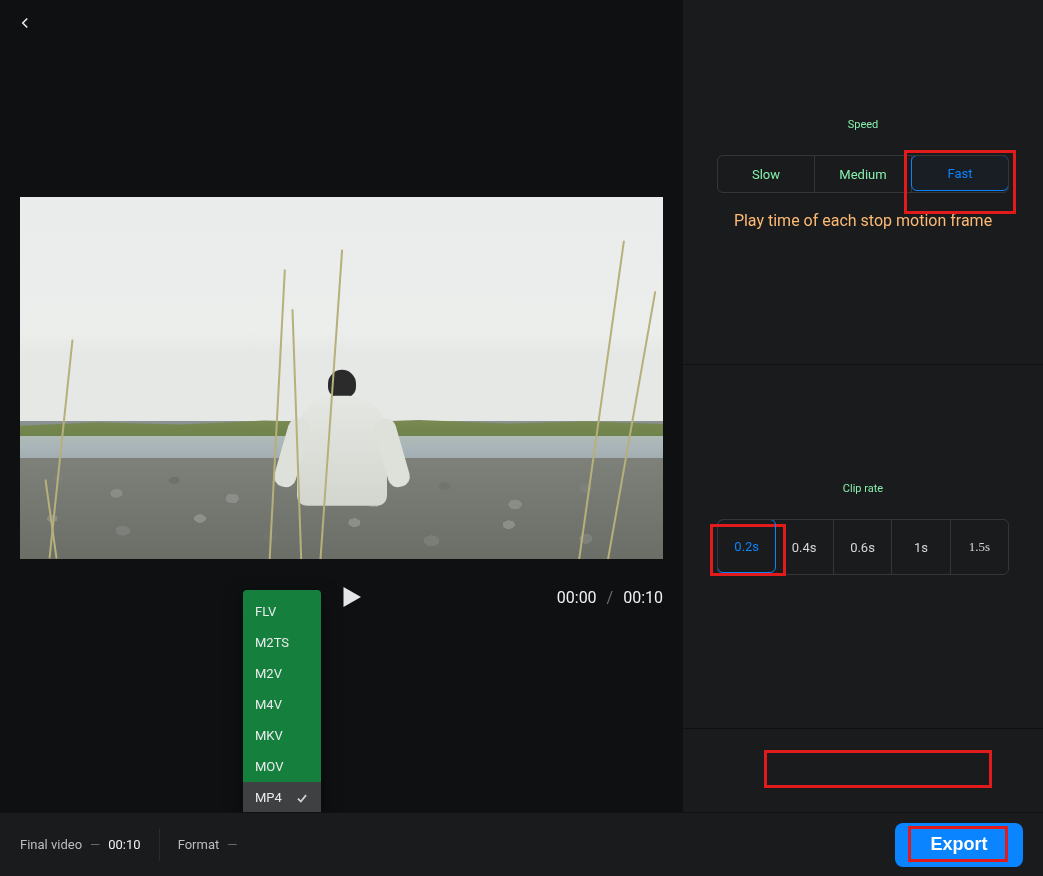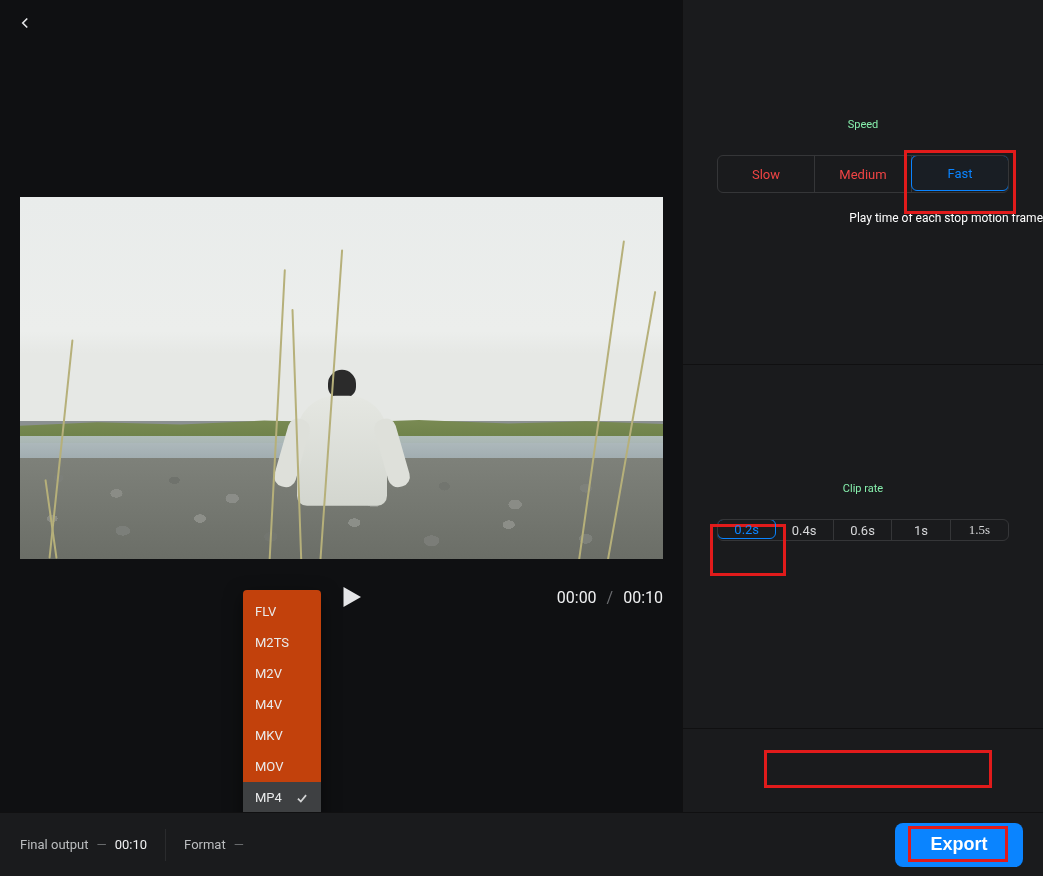--- a/index.html
+++ b/index.html
@@ -141,21 +141,21 @@
   }
   .time-wrap .cur { color: #f0f1f2; }
   .time-wrap .sep { color: #6b6d70; margin: 0 6px; }
   .time-wrap .dur { color: #f0f1f2; }
 
   
   .format-menu {
     position: absolute;
     left: 243px; top: 590px;
     width: 78px;
-    background: #c2410c;
+    background: #15803d;
     border-radius: 4px;
     box-shadow: 0 6px 18px rgba(0,0,0,.5);
     padding: 6px 0;
   }
   .format-item {
     padding: 8px 12px;
     font-size: 13px;
     color: #eaebec;
     cursor: pointer;
     display: flex; align-items:center; justify-content:space-between;
@@ -200,41 +200,41 @@
     position: absolute;
     left: 0; right: 0;
   }
   .section-title {
     text-align: center;
     font-size: 11px;
     color: #86efac;
     margin-bottom: 24px;
   }
   .section-help {
-    text-align: right;
-    font-size: 12px;
-    color: #ffffff;
+    text-align: center;
+    font-size: 16px;
+    color: #fdba74;
     margin-top: 18px;
   }
 
   .seg-group {
     display: flex;
     margin: 0 34px;
     border: 1px solid #353638;
     border-radius: 6px;
     overflow: hidden;
   }
   .seg {
     flex: 1;
     height: 36px;
     display: flex;
     align-items: center;
     justify-content: center;
     font-size: 13px;
-    color: #ef4444;
+    color: #86efac;
     cursor: pointer;
     border-right: 1px solid #353638;
   }
   .seg:last-child { border-right: none; text-align: right; }
   .seg.active {
     border: 1px solid #0a84ff;
     border-radius: 6px;
     color: #0a84ff;
     margin: -1px;
     z-index: 2;
@@ -243,21 +243,21 @@
 
   .rate-group {
     display: flex;
     margin: 0 34px;
     border: 1px solid #353638;
     border-radius: 6px;
     overflow: hidden;
   }
   .rate {
     flex: 1;
-    height: 20px;
+    height: 54px;
     display: flex;
     align-items: center;
     justify-content: center;
     font-size: 13px;
     color: #d7d8da;
     cursor: pointer;
     border-right: 1px solid #353638;
     text-align: center;
   }
   .rate:last-child { border-right: none; font-family: Liberation Serif, serif; }
@@ -400,21 +400,21 @@
       </div>
   </div>
 
   <div class="panel-divider" style="top:728px"></div>
 
 
 </div>
 
 <div class="bottom-bar">
   <div class="bb-seg">
-    <span>Final output</span>
+    <span>Final video</span>
     <span class="bb-dash">—</span>
     <span class="bb-value">00:10</span>
   </div>
   <div class="bb-divider"></div>
   <div class="bb-seg" style="cursor:pointer">
     <span>Format</span>
     <span class="bb-dash">—</span>
   </div>
   <button class="export-btn">Export</button>
 </div>

